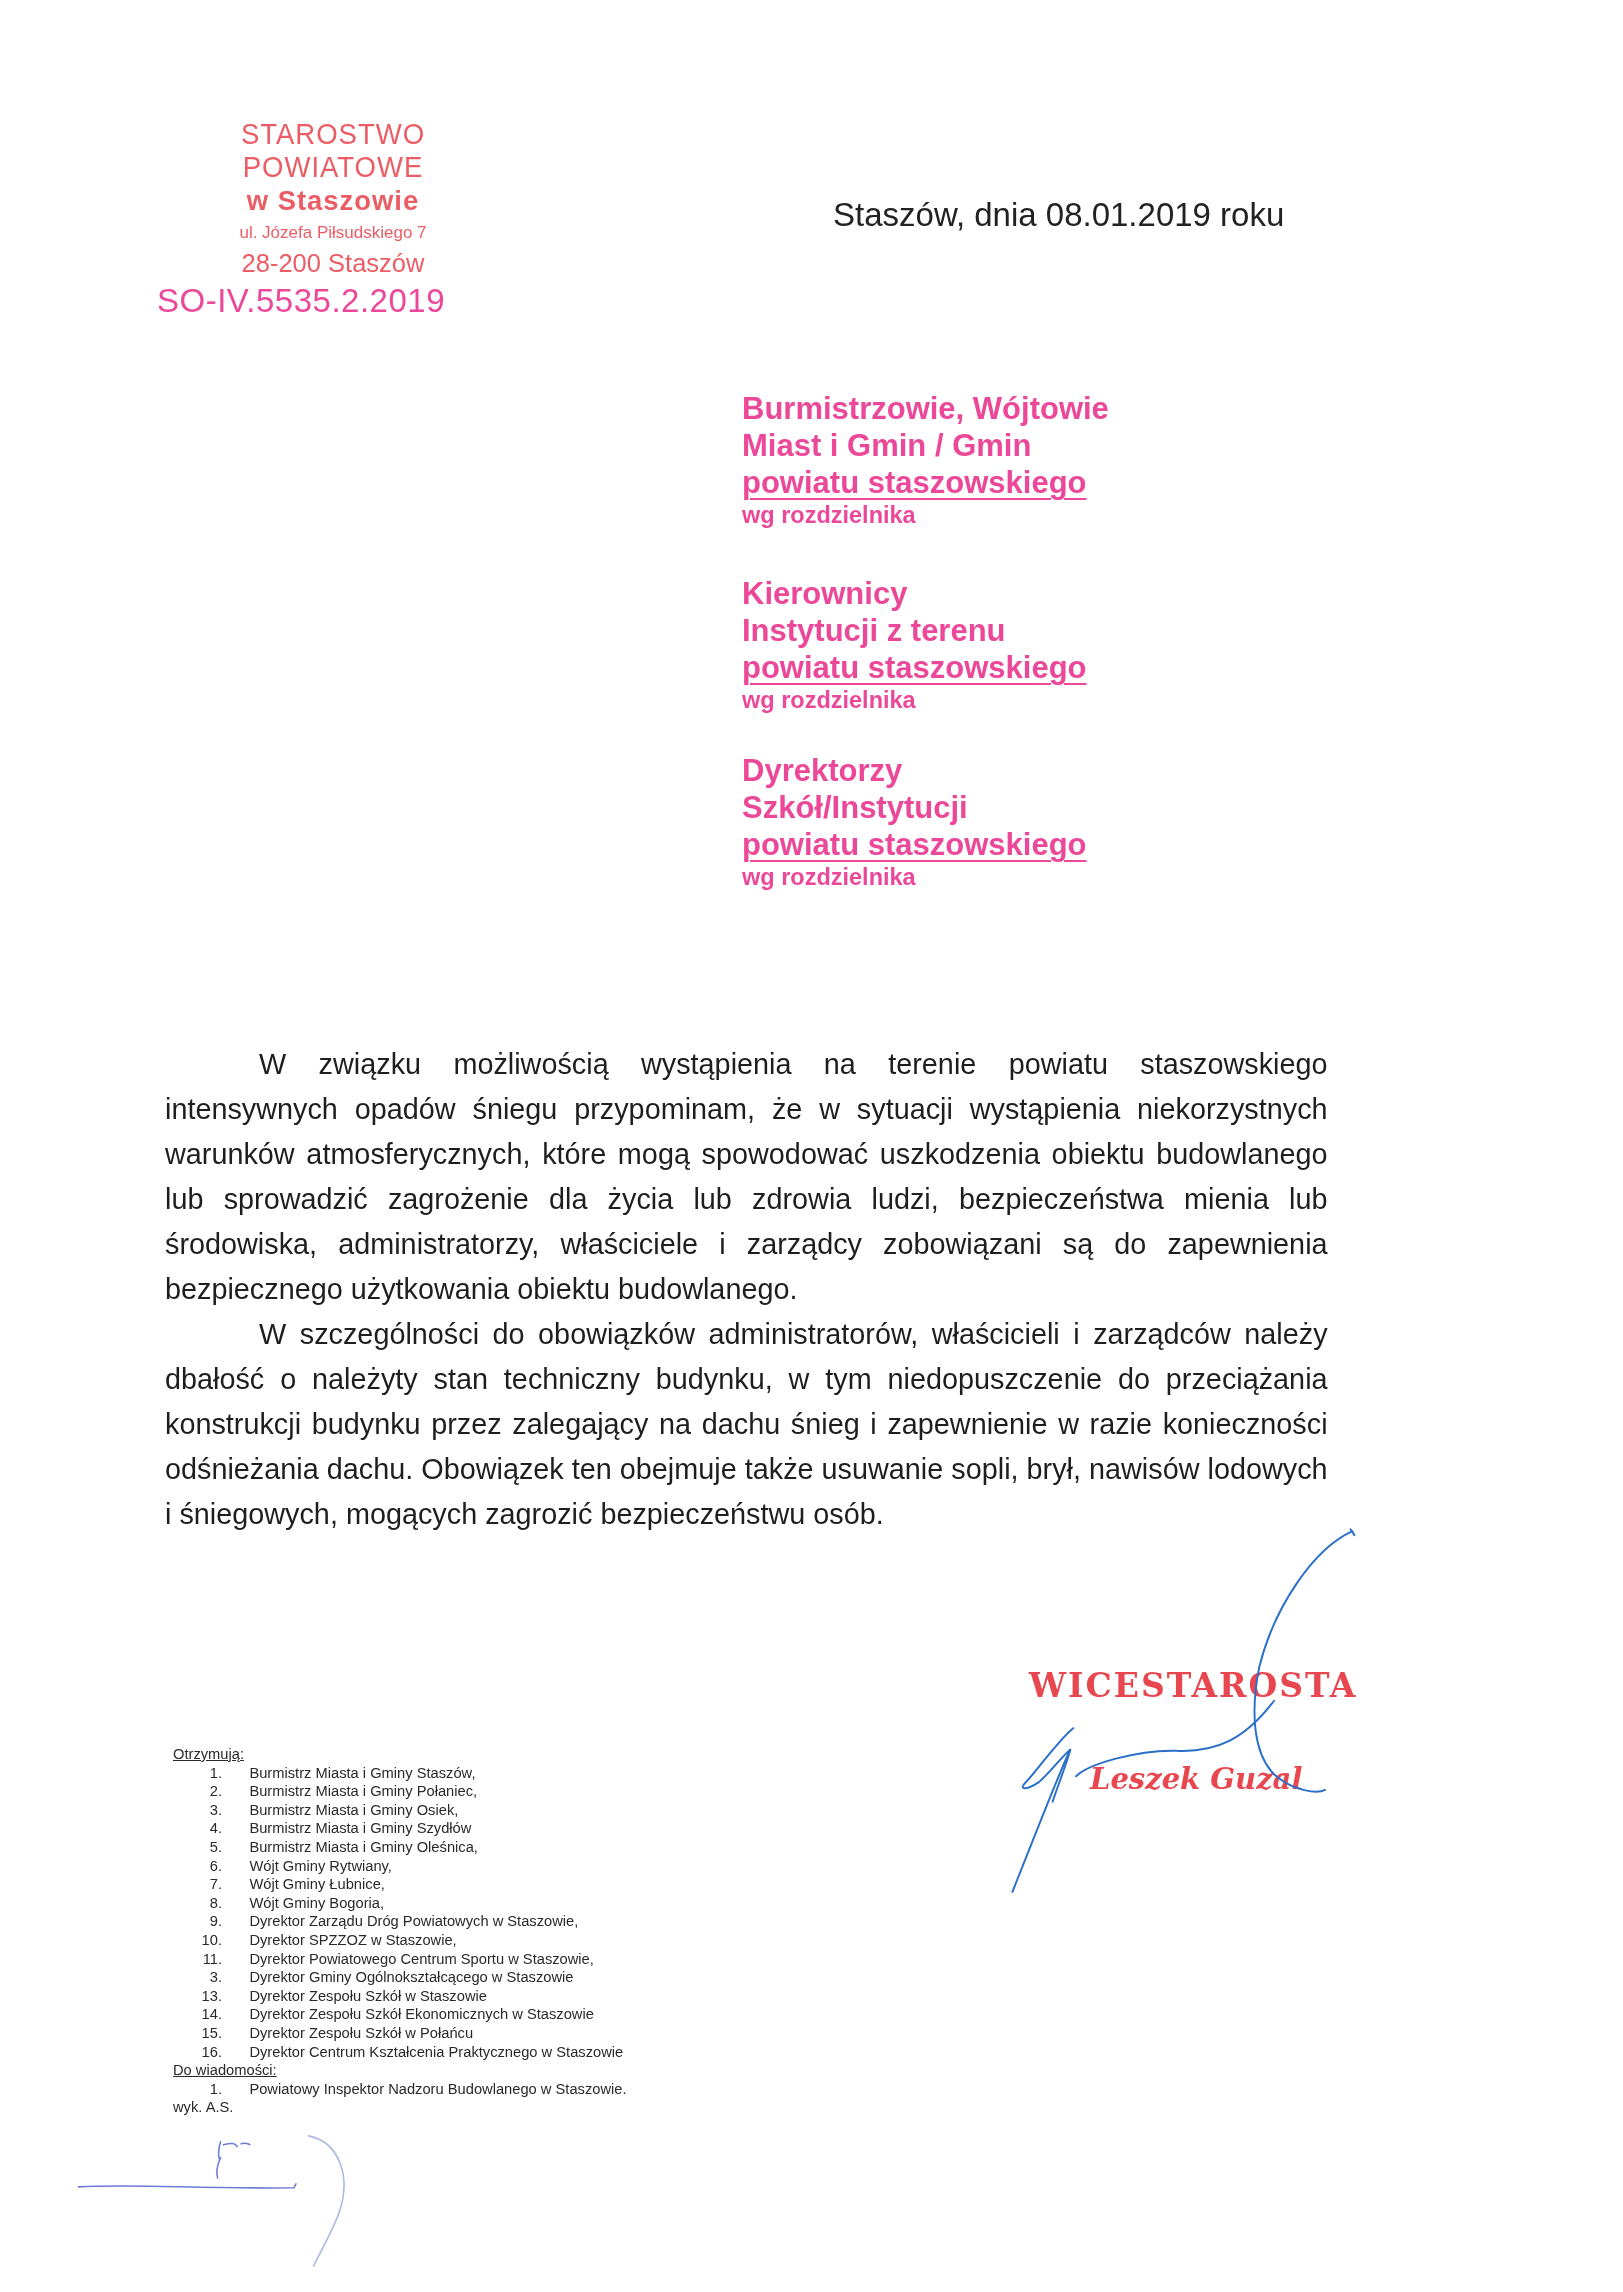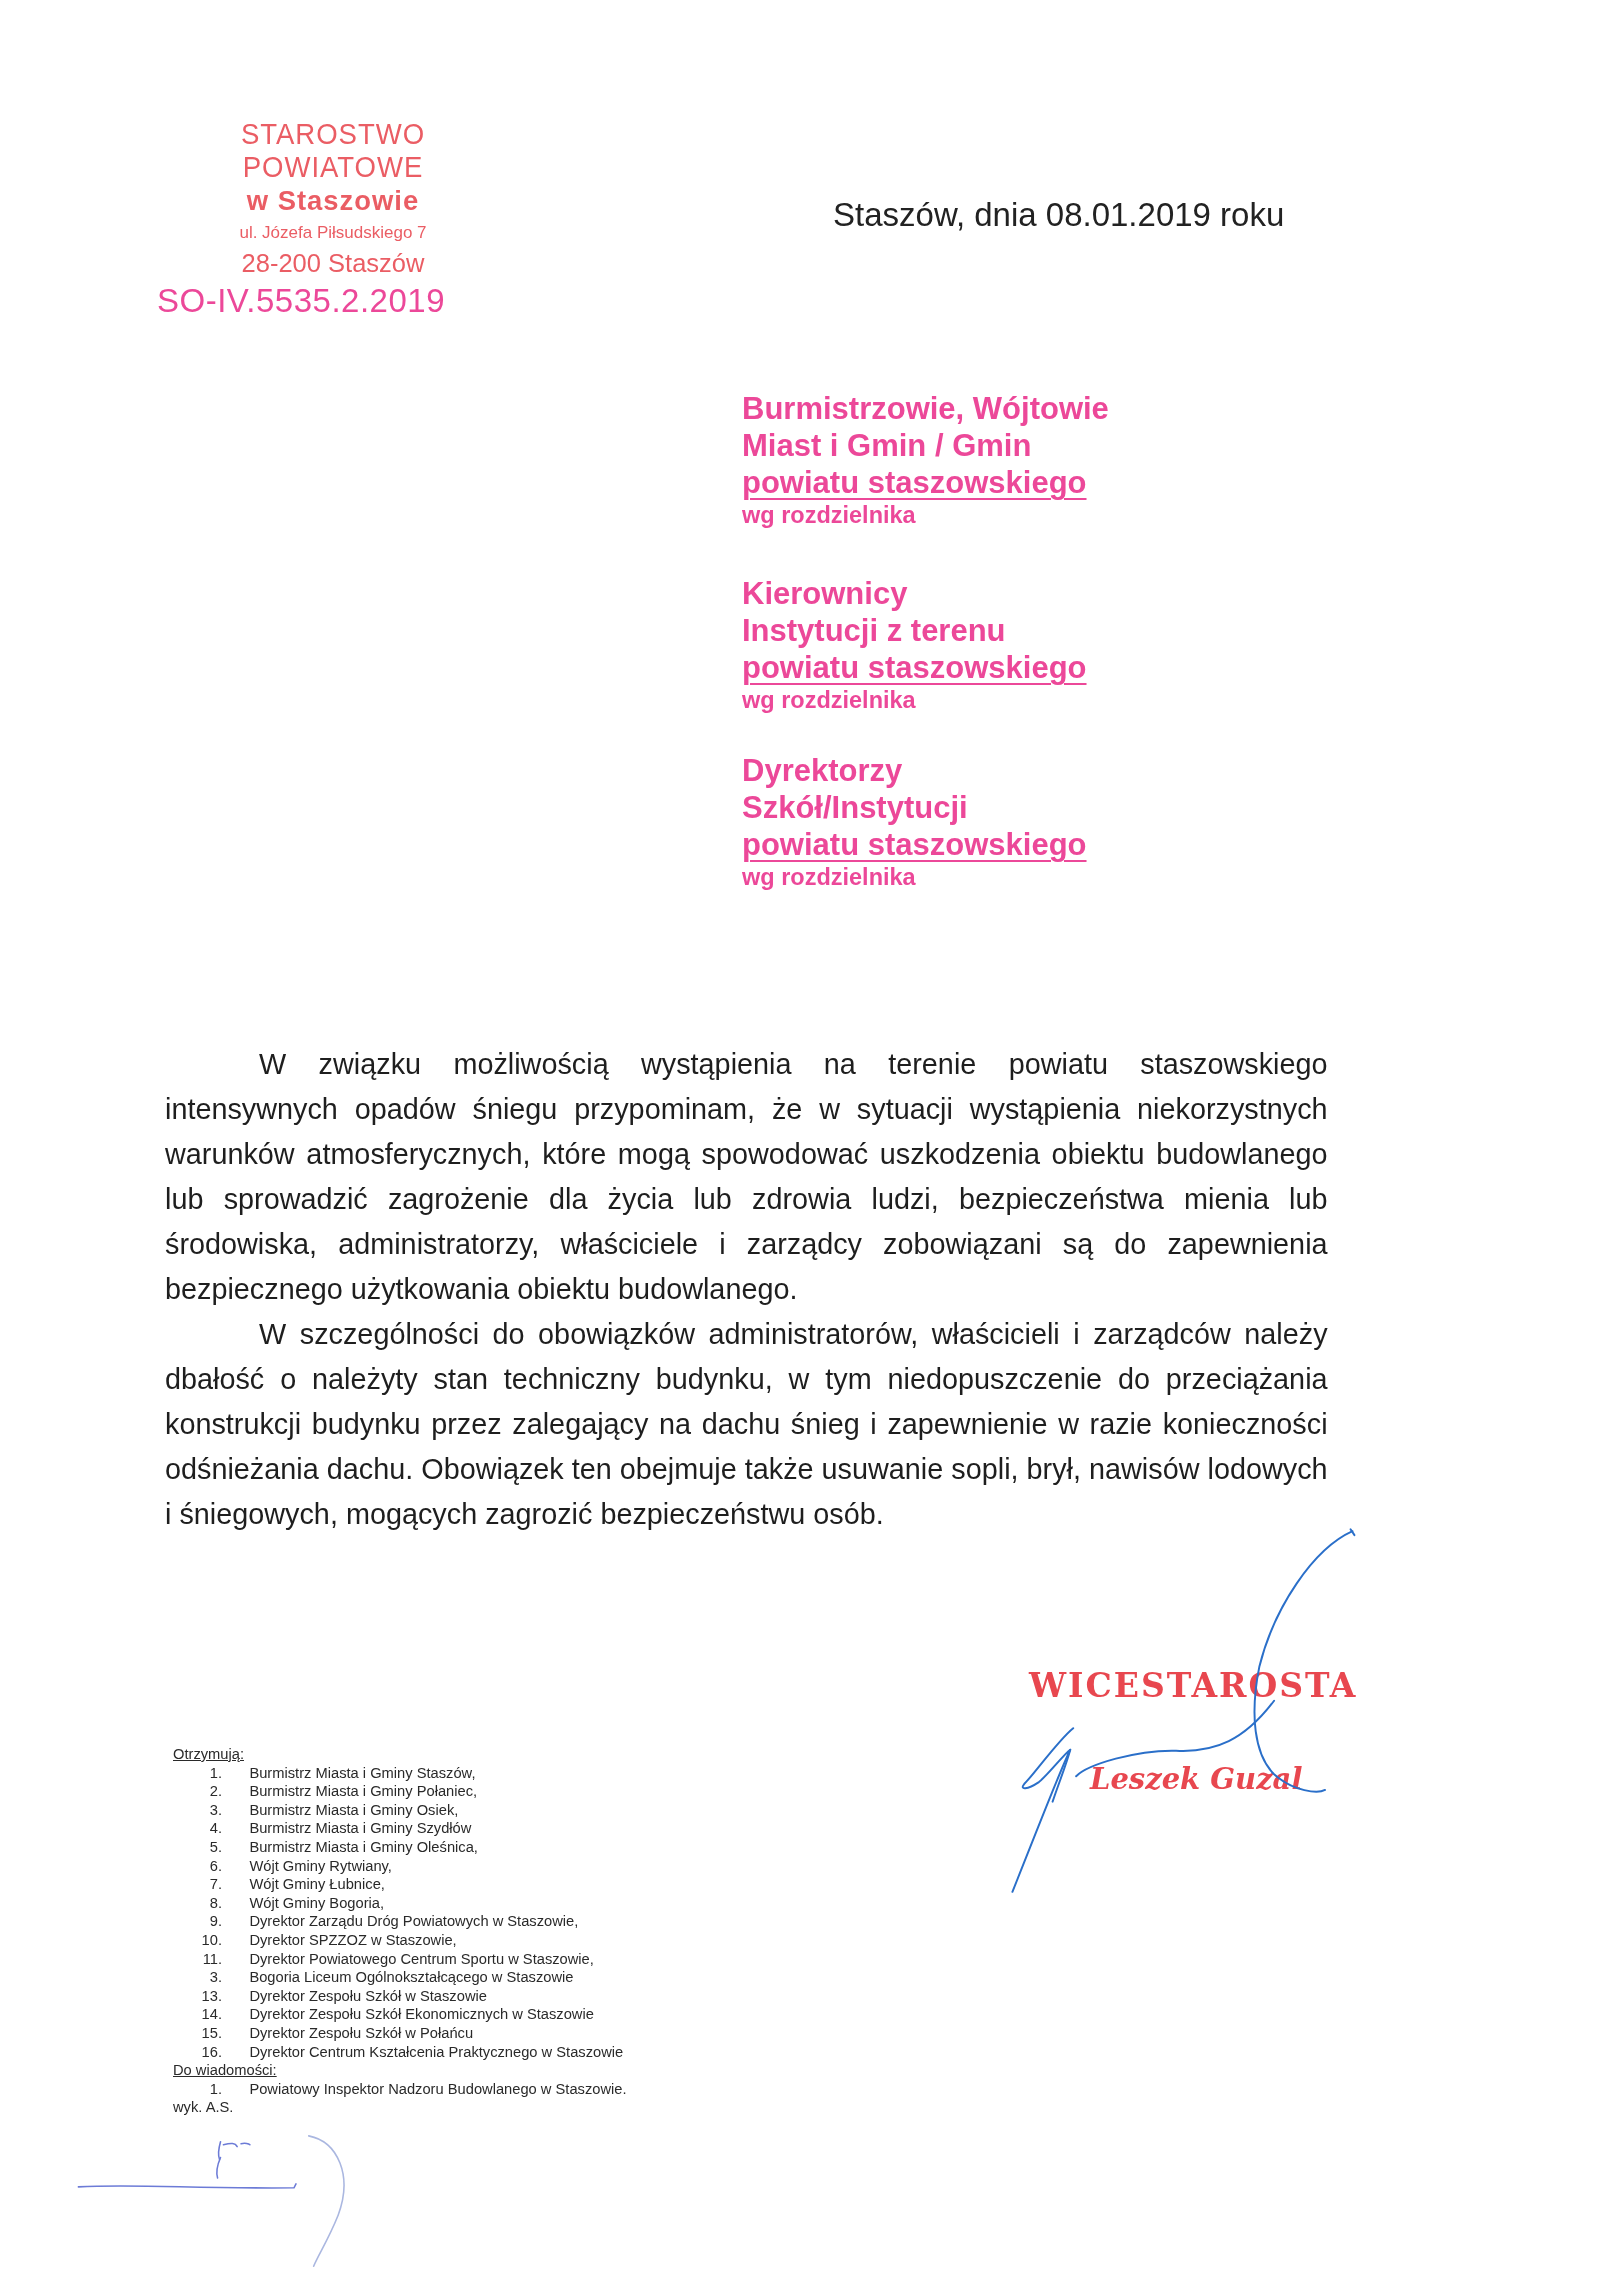--- a/index.html
+++ b/index.html
@@ -88,21 +88,21 @@
   <span class="row"><span class="num">2.</span><span class="txt">Burmistrz Miasta i Gminy Połaniec,</span></span>
   <span class="row"><span class="num">3.</span><span class="txt">Burmistrz Miasta i Gminy Osiek,</span></span>
   <span class="row"><span class="num">4.</span><span class="txt">Burmistrz Miasta i Gminy Szydłów</span></span>
   <span class="row"><span class="num">5.</span><span class="txt">Burmistrz Miasta i Gminy Oleśnica,</span></span>
   <span class="row"><span class="num">6.</span><span class="txt">Wójt Gminy Rytwiany,</span></span>
   <span class="row"><span class="num">7.</span><span class="txt">Wójt Gminy Łubnice,</span></span>
   <span class="row"><span class="num">8.</span><span class="txt">Wójt Gminy Bogoria,</span></span>
   <span class="row"><span class="num">9.</span><span class="txt">Dyrektor Zarządu Dróg Powiatowych w Staszowie,</span></span>
   <span class="row"><span class="num">10.</span><span class="txt">Dyrektor SPZZOZ w Staszowie,</span></span>
   <span class="row"><span class="num">11.</span><span class="txt">Dyrektor Powiatowego Centrum Sportu w Staszowie,</span></span>
-  <span class="row"><span class="num">3.</span><span class="txt">Bogoria Liceum Ogólnokształcącego w Staszowie</span></span>
+  <span class="row"><span class="num">3.</span><span class="txt">Dyrektor Gminy Ogólnokształcącego w Staszowie</span></span>
   <span class="row"><span class="num">13.</span><span class="txt">Dyrektor Zespołu Szkół w Staszowie</span></span>
   <span class="row"><span class="num">14.</span><span class="txt">Dyrektor Zespołu Szkół Ekonomicznych w Staszowie</span></span>
   <span class="row"><span class="num">15.</span><span class="txt">Dyrektor Zespołu Szkół w Połańcu</span></span>
   <span class="row"><span class="num">16.</span><span class="txt">Dyrektor Centrum Kształcenia Praktycznego w Staszowie</span></span>
   <span class="hdr">Do wiadomości:</span>
   <span class="row"><span class="num">1.</span><span class="txt">Powiatowy Inspektor Nadzoru Budowlanego w Staszowie.</span></span>
   <span class="row">wyk. A.S.</span>
 </div>
 
 <svg class="ink" width="1623" height="2293" viewBox="0 0 1656 2339">

